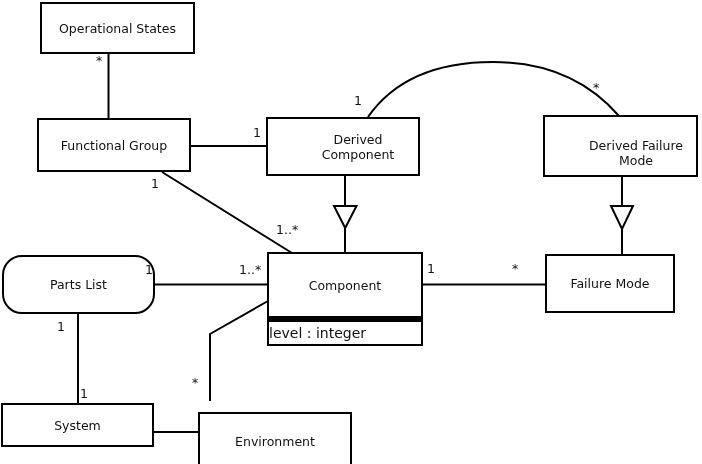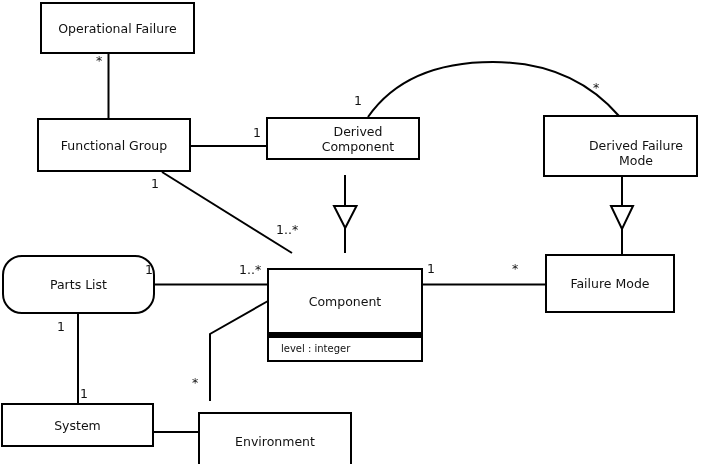--- a/index.html
+++ b/index.html
@@ -36,36 +36,35 @@
     font-size: 12.5px;
     text-align: center;
     line-height: 1.2;
   }
   .node-dfm { padding-top: 14px; }
   .node-component {
     flex-direction: column;
     align-items: stretch;
     justify-content: flex-start;
     padding: 0;
-    margin-top: 16px;
   }
   .comp-name {
     flex: 0 0 62px;
     display: flex;
     align-items: center;
     justify-content: center;
     border-bottom: 6px solid var(--line-color);
   }
   .comp-attr {
     flex: 1 1 auto;
     display: flex;
     align-items: center;
     justify-content: flex-start;
-    padding-left: 12px;
-    font-size: 10px;
+    padding-left: 0;
+    font-size: 14px;
     text-align: right;
   }
   .mlabel {
     position: absolute;
     font-size: 12.5px;
     line-height: 1;
     color: var(--text-color);
     white-space: nowrap;
   }
 </style>
@@ -90,28 +89,28 @@
       <line x1="622" y1="229" x2="622" y2="255"></line>
     </g>
     <line x1="154" y1="284.5" x2="268" y2="284.5"></line>
     <line x1="422" y1="284.5" x2="546" y2="284.5"></line>
     <line x1="78" y1="313" x2="78" y2="404"></line>
     <line x1="153" y1="432" x2="199" y2="432"></line>
     <polyline points="268,301 210,334 210,401"></polyline>
   </svg>
 
   <div class="node" style="left:40px; top:2px; width:155px; height:52px;">
-    <span>Operational Failure</span>
+    <span>Operational States</span>
   </div>
 
   <div class="node" style="left:37px; top:118px; width:154px; height:54px;">
     <span>Functional Group</span>
   </div>
 
-  <div class="node" style="left:266px; top:117px; width:154px; height:43px;padding-left:30px;">
+  <div class="node" style="left:266px; top:117px; width:154px; height:59px;padding-left:30px;">
     <span>Derived Component</span>
   </div>
 
   <div class="node node-dfm" style="left:543px; top:115px; width:155px; height:62px;padding-left:31px;">
     <span>Derived Failure Mode</span>
   </div>
 
   <div class="node" style="left:2px; top:255px; width:153px; height:59px;border-radius:20px;">
     <span>Parts List</span>
   </div>

